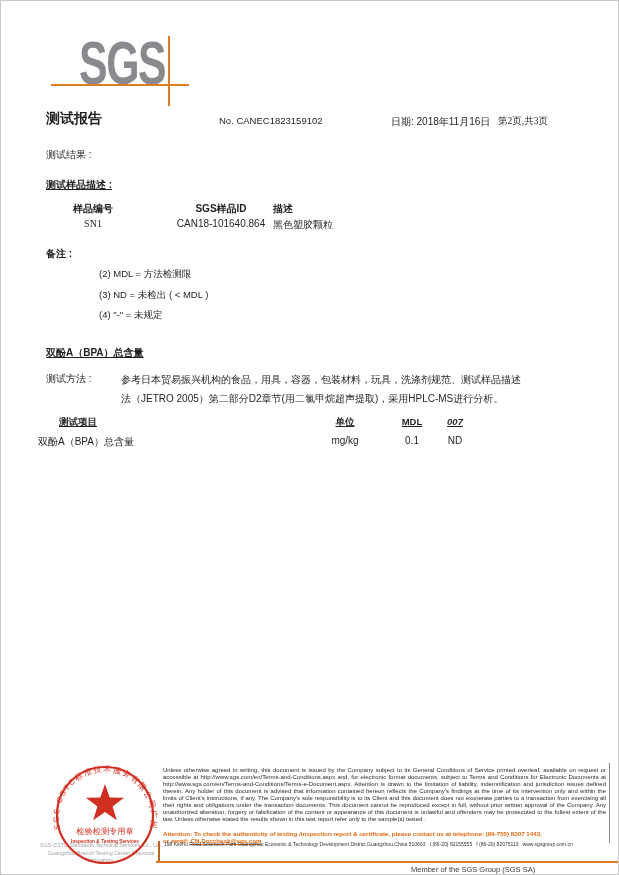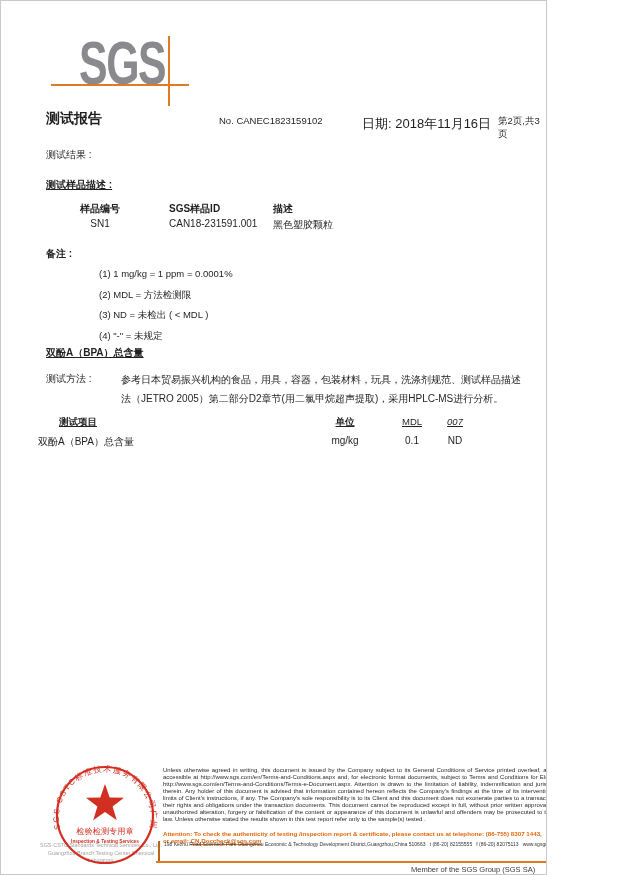--- a/index.html
+++ b/index.html
@@ -1,53 +1,53 @@
 <!DOCTYPE html>
 <html><head>
 <meta charset="utf-8">
 <style>
   html,body { margin:0; padding:0; background:#ffffff; }
   .page {
-    position:relative; width:547px; height:875px; background:#fff;
+    position:relative; width:619px; height:875px; background:#fff;
     border:1px solid #c9c9c9; box-sizing:border-box; overflow:hidden;
     font-family:"Liberation Sans","DejaVu Sans",sans-serif; color:#1f1f1f;
   }
   .abs { position:absolute; }
 
   
   .logo-text { left:78px; top:31px; font-size:62px; font-weight:bold; color:#8a8a8e;
     line-height:1; letter-spacing:-2px; transform:scale(0.69,1); transform-origin:left top; }
   .logo-vline { left:167px; top:35px; width:2px; height:70px; background:#e07b22; }
   .logo-hline { left:50px; top:83px; width:138px; height:2px; background:#e07b22; }
 
   
   .report-title { left:45px; top:109px; font-size:14px; font-weight:bold; }
   .report-no { left:218px; top:114px; font-size:9.5px; }
-  .report-date { left:361px; top:114px; font-size:13px; }
-  .report-page { left:497px; top:114px; font-size:9.5px; }
+  .report-date { left:390px; top:114px; font-size:10px; }
+  .report-page { left:497px; top:114px; font-size:9.5px;font-family:Liberation Serif, serif; }
 
   .results-label { left:45px; top:147px; font-size:10px; }
   .sample-desc-label { left:45px; top:177px; font-size:10px; font-weight:bold; text-decoration:underline; }
 
   
   .st-h { top:201px; font-size:10px; font-weight:bold; }
   .st-r { top:217px; font-size:10px; }
-  .st-c1 { left:69px; width:60px; text-align:center; }
-  .st-c2 { left:168px; width:104px; }
+  .st-c1 { left:62px; width:60px; text-align:center;font-family:Liberation Serif, serif; }
+  .st-c2 { left:168px; width:104px; text-align:center; }
   .st-c3 { left:272px; }
 
   .notes-label { left:45px; top:246px; font-size:10px; font-weight:bold; }
   .notes-list { left:98px; top:263px; font-size:9.5px; line-height:20.5px; }
 
   .bpa-heading { left:45px; top:345px; font-size:10px; font-weight:bold; text-decoration:underline; }
   .method-label { left:45px; top:371px; font-size:10px; }
   .method-text { left:120px; top:370px; width:470px; font-size:10px; line-height:18.5px; }
 
   
-  .rt-h { top:415px; font-size:9.5px; text-decoration:underline; }
+  .rt-h { top:415px; font-size:9.5px; text-decoration:underline;font-weight:bold; }
   .rt-r { top:434px; font-size:10px; }
   .rt-item-h { left:58px; font-weight:bold; }
   .rt-item { left:37px; }
   .rt-unit { left:327px; width:34px; text-align:center; }
   .rt-mdl { left:394px; width:34px; text-align:center; }
   .rt-001 { left:437px; width:34px; text-align:center; }
   .it { font-style:italic; }
   .bold { font-weight:bold; }
 
   
@@ -83,26 +83,25 @@
   <div class="abs report-date">日期: 2018年11月16日</div>
   <div class="abs report-page">第2页,共3页</div>
 
   <div class="abs results-label">测试结果 :</div>
   <div class="abs sample-desc-label">测试样品描述 :</div>
 
   <div class="abs st-h st-c1">样品编号</div>
   <div class="abs st-h st-c2">SGS样品ID</div>
   <div class="abs st-h st-c3">描述</div>
   <div class="abs st-r st-c1">SN1</div>
-  <div class="abs st-r st-c2">CAN18-231591.001</div>
+  <div class="abs st-r st-c2">CAN18-101640.864</div>
   <div class="abs st-r st-c3">黑色塑胶颗粒</div>
 
   <div class="abs notes-label">备注 :</div>
   <div class="abs notes-list">
-    <div>(1) 1 mg/kg = 1 ppm = 0.0001%</div>
     <div>(2) MDL = 方法检测限</div>
     <div>(3) ND = 未检出 ( &lt; MDL )</div>
     <div>(4) "-" = 未规定</div>
   </div>
 
   <div class="abs bpa-heading">双酚A（BPA）总含量</div>
   <div class="abs method-label">测试方法 :</div>
   <div class="abs method-text">
     <div>参考日本贸易振兴机构的食品，用具，容器，包装材料，玩具，洗涤剂规范、测试样品描述</div>
     <div>法（JETRO 2005）第二部分D2章节(用二氯甲烷超声提取)，采用HPLC-MS进行分析。</div>

